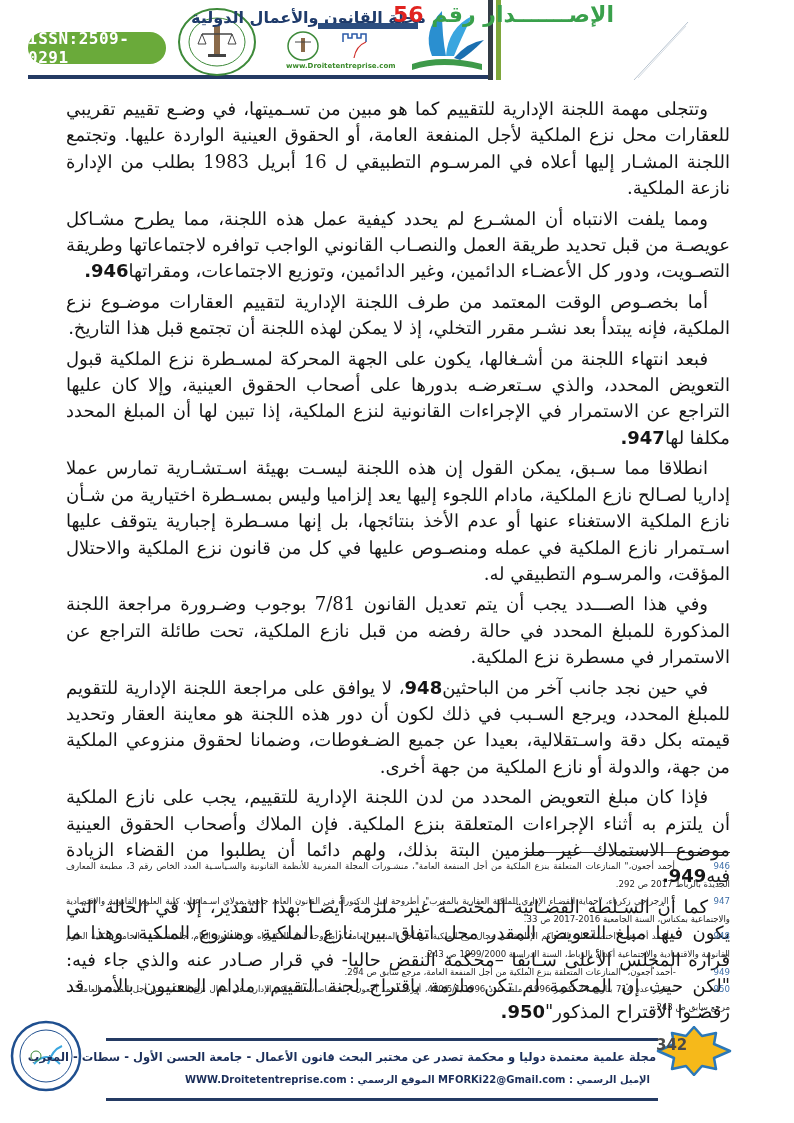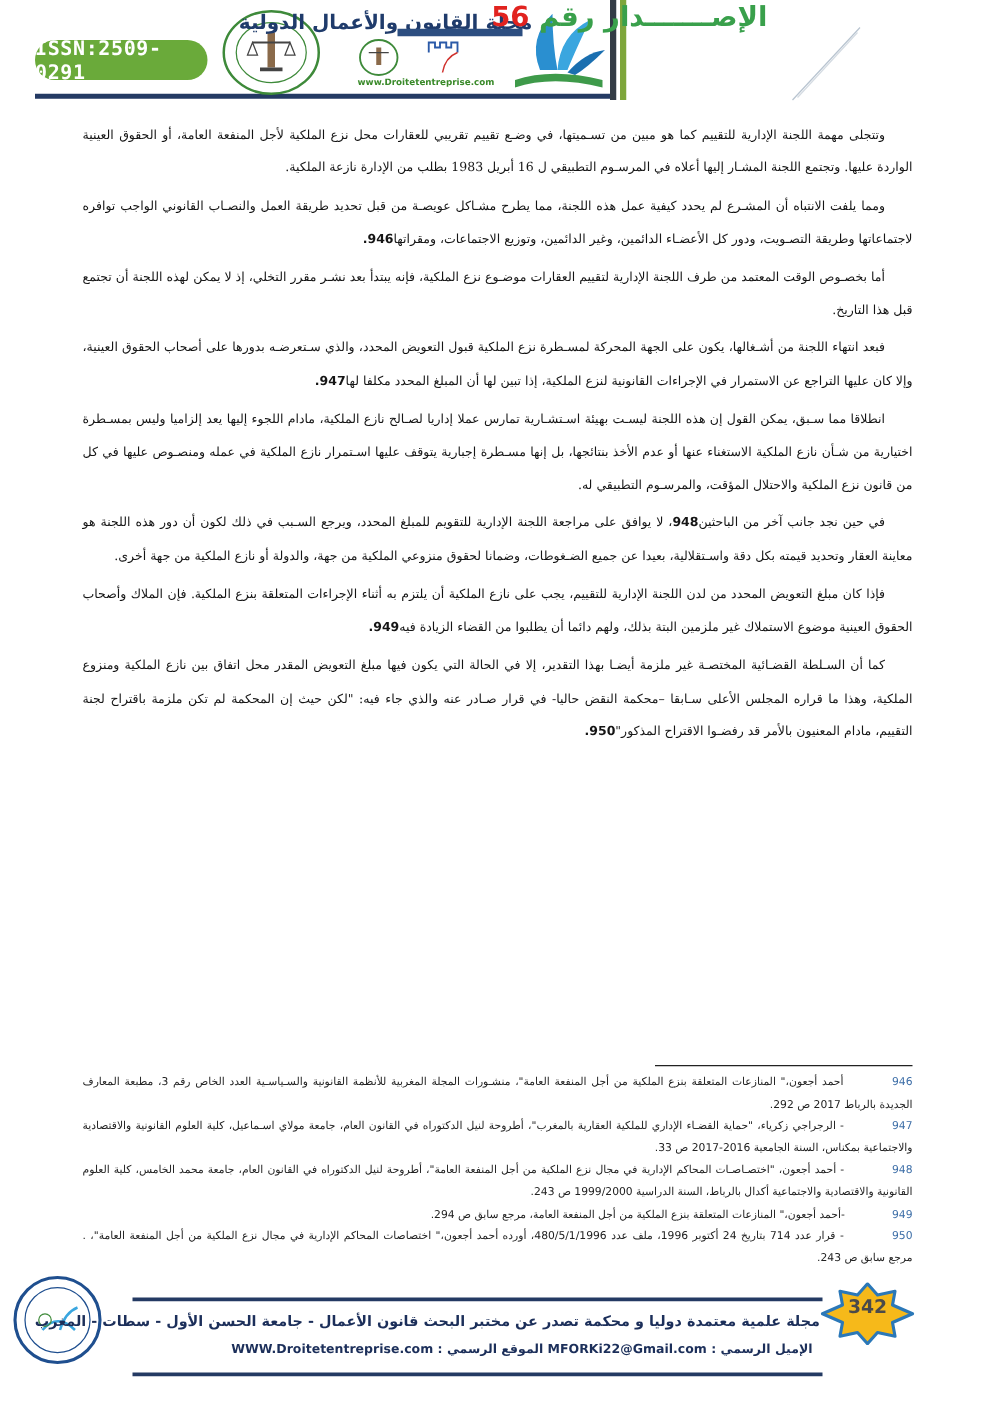--- a/index.html
+++ b/index.html
@@ -42,21 +42,21 @@
   .date-line {
     position: absolute; right: 180px; top: 48px; direction: rtl;
     font-size: 24px; font-weight: bold; color: #1f6fb3; white-space: nowrap;
   }
   .diag { position: absolute; left: 630px; top: 20px; width: 60px; height: 62px; }
 
   
   .content {
     position: absolute; left: 66px; top: 96px; width: 664px;
     direction: rtl; text-align: justify; text-align-last: right;
-    font-family: "DejaVu Serif", serif; font-size: 10px; line-height: 26.4px; color: #151515;
+    font-family: "DejaVu Serif", serif; font-size: 18px; line-height: 26.4px; color: #151515;
   }
   .content p { text-indent: 22px; margin-bottom: 4px; }
   .content p .fn { font-family: "DejaVu Sans", sans-serif; font-weight: bold; }
 
   .fn-rule { position: absolute; left: 524px; top: 852px; width: 206px; height: 1px; background: #222; }
   .footnotes {
     position: absolute; left: 66px; top: 858px; width: 664px;
     direction: rtl; text-align: justify; text-align-last: right;
     font-family: "DejaVu Sans", sans-serif; font-size: 8.6px; line-height: 17.6px; color: #222;
   }
@@ -69,21 +69,21 @@
   .footer-line1 {
     position: absolute; left: 106px; top: 1050px; width: 550px; direction: rtl; text-align: left;
     font-size: 11.5px; font-weight: bold; color: #1c2f5a; white-space: nowrap;
   }
   .footer-line2 {
     position: absolute; left: 130px; top: 1074px; width: 520px; direction: rtl; text-align: right;
     font-size: 10px; font-weight: bold; color: #1c2f5a; white-space: nowrap;
   }
   .page-star { position: absolute; left: 656px; top: 1026px; width: 76px; height: 50px; }
   .page-num {
-    position: absolute; left: 656px; top: 1036px; width: 76px; text-align: center;
+    position: absolute; left: 656px; top: 1036px; width: 76px; text-align: left;
     font-size: 15px; font-weight: bold; color: #4a4a4a; font-family: "DejaVu Sans", sans-serif;
   }
 </style>
 </head>
 <body>
 
 <div class="header">
   <div class="issn-pill">ISSN:2509-0291</div>
   <div class="header-rule-left"></div>
 
@@ -131,20 +131,21 @@
     <line x1="56" y1="6" x2="8" y2="58" stroke="#d4dbe2" stroke-width="1"></line>
   </svg>
 </div>
 
 <div class="content">
   <p><span>وتتجلى مهمة اللجنة الإدارية للتقييم كما هو مبين من تسـميتها، في وضـع تقييم تقريبي للعقارات محل نزع الملكية لأجل المنفعة العامة، أو الحقوق العينية الواردة عليها. وتجتمع اللجنة المشـار إليها أعلاه في المرسـوم التطبيقي ل 16 أبريل 1983 بطلب من الإدارة نازعة الملكية.</span></p>
   <p><span>ومما يلفت الانتباه أن المشـرع لم يحدد كيفية عمل هذه اللجنة، مما يطرح مشـاكل عويصـة من قبل تحديد طريقة العمل والنصـاب القانوني الواجب توافره لاجتماعاتها وطريقة التصـويت، ودور كل الأعضـاء الدائمين، وغير الدائمين، وتوزيع الاجتماعات، ومقراتها</span><span class="fn">946.</span></p>
   <p><span>أما بخصـوص الوقت المعتمد من طرف اللجنة الإدارية لتقييم العقارات موضـوع نزع الملكية، فإنه يبتدأ بعد نشـر مقرر التخلي، إذ لا يمكن لهذه اللجنة أن تجتمع قبل هذا التاريخ.</span></p>
   <p><span>فبعد انتهاء اللجنة من أشـغالها، يكون على الجهة المحركة لمسـطرة نزع الملكية قبول التعويض المحدد، والذي سـتعرضـه بدورها على أصحاب الحقوق العينية، وإلا كان عليها التراجع عن الاستمرار في الإجراءات القانونية لنزع الملكية، إذا تبين لها أن المبلغ المحدد مكلفا لها</span><span class="fn">947.</span></p>
   <p><span>انطلاقا مما سـبق، يمكن القول إن هذه اللجنة ليسـت بهيئة اسـتشـارية تمارس عملا إداريا لصـالح نازع الملكية، مادام اللجوء إليها يعد إلزاميا وليس بمسـطرة اختيارية من شـأن نازع الملكية الاستغناء عنها أو عدم الأخذ بنتائجها، بل إنها مسـطرة إجبارية يتوقف عليها اسـتمرار نازع الملكية في عمله ومنصـوص عليها في كل من قانون نزع الملكية والاحتلال المؤقت، والمرسـوم التطبيقي له.</span></p>
+  <p><span>وفي هذا الصـــدد يجب أن يتم تعديل القانون 7/81 بوجوب وضـرورة مراجعة اللجنة المذكورة للمبلغ المحدد في حالة رفضه من قبل نازع الملكية، تحت طائلة التراجع عن الاستمرار في مسطرة نزع الملكية.</span></p>
   <p><span>في حين نجد جانب آخر من الباحثين</span><span class="fn">948</span><span>، لا يوافق على مراجعة اللجنة الإدارية للتقويم للمبلغ المحدد، ويرجع السـبب في ذلك لكون أن دور هذه اللجنة هو معاينة العقار وتحديد قيمته بكل دقة واسـتقلالية، بعيدا عن جميع الضـغوطات، وضمانا لحقوق منزوعي الملكية من جهة، والدولة أو نازع الملكية من جهة أخرى.</span></p>
   <p><span>فإذا كان مبلغ التعويض المحدد من لدن اللجنة الإدارية للتقييم، يجب على نازع الملكية أن يلتزم به أثناء الإجراءات المتعلقة بنزع الملكية. فإن الملاك وأصحاب الحقوق العينية موضوع الاستملاك غير ملزمين البتة بذلك، ولهم دائما أن يطلبوا من القضاء الزيادة فيه</span><span class="fn">949.</span></p>
   <p><span>كما أن السـلطة القضـائية المختصـة غير ملزمة أيضـا بهذا التقدير، إلا في الحالة التي يكون فيها مبلغ التعويض المقدر محل اتفاق بين نازع الملكية ومنزوع الملكية، وهذا ما قراره المجلس الأعلى سـابقا –محكمة النقض حاليا- في قرار صـادر عنه والذي جاء فيه: "لكن حيث إن المحكمة لم تكن ملزمة باقتراح لجنة التقييم، مادام المعنيون بالأمر قد رفضـوا الاقتراح المذكور"</span><span class="fn">950.</span></p>
 </div>
 
 <div class="fn-rule"></div>
 
 <div class="footnotes">
   <div><span class="fnnum">946</span><span> أحمد أجعون،" المنازعات المتعلقة بنزع الملكية من أجل المنفعة العامة"، منشـورات المجلة المغربية للأنظمة القانونية والسـياسـية العدد الخاص رقم 3، مطبعة المعارف الجديدة بالرباط 2017 ص 292.</span></div>
   <div><span class="fnnum">947</span><span> - الرجراجي زكرياء، "حماية القضـاء الإداري للملكية العقارية بالمغرب"، أطروحة لنيل الدكتوراه في القانون العام، جامعة مولاي اسـماعيل، كلية العلوم القانونية والاقتصادية والاجتماعية بمكناس، السنة الجامعية 2016-2017 ص 33.</span></div>

